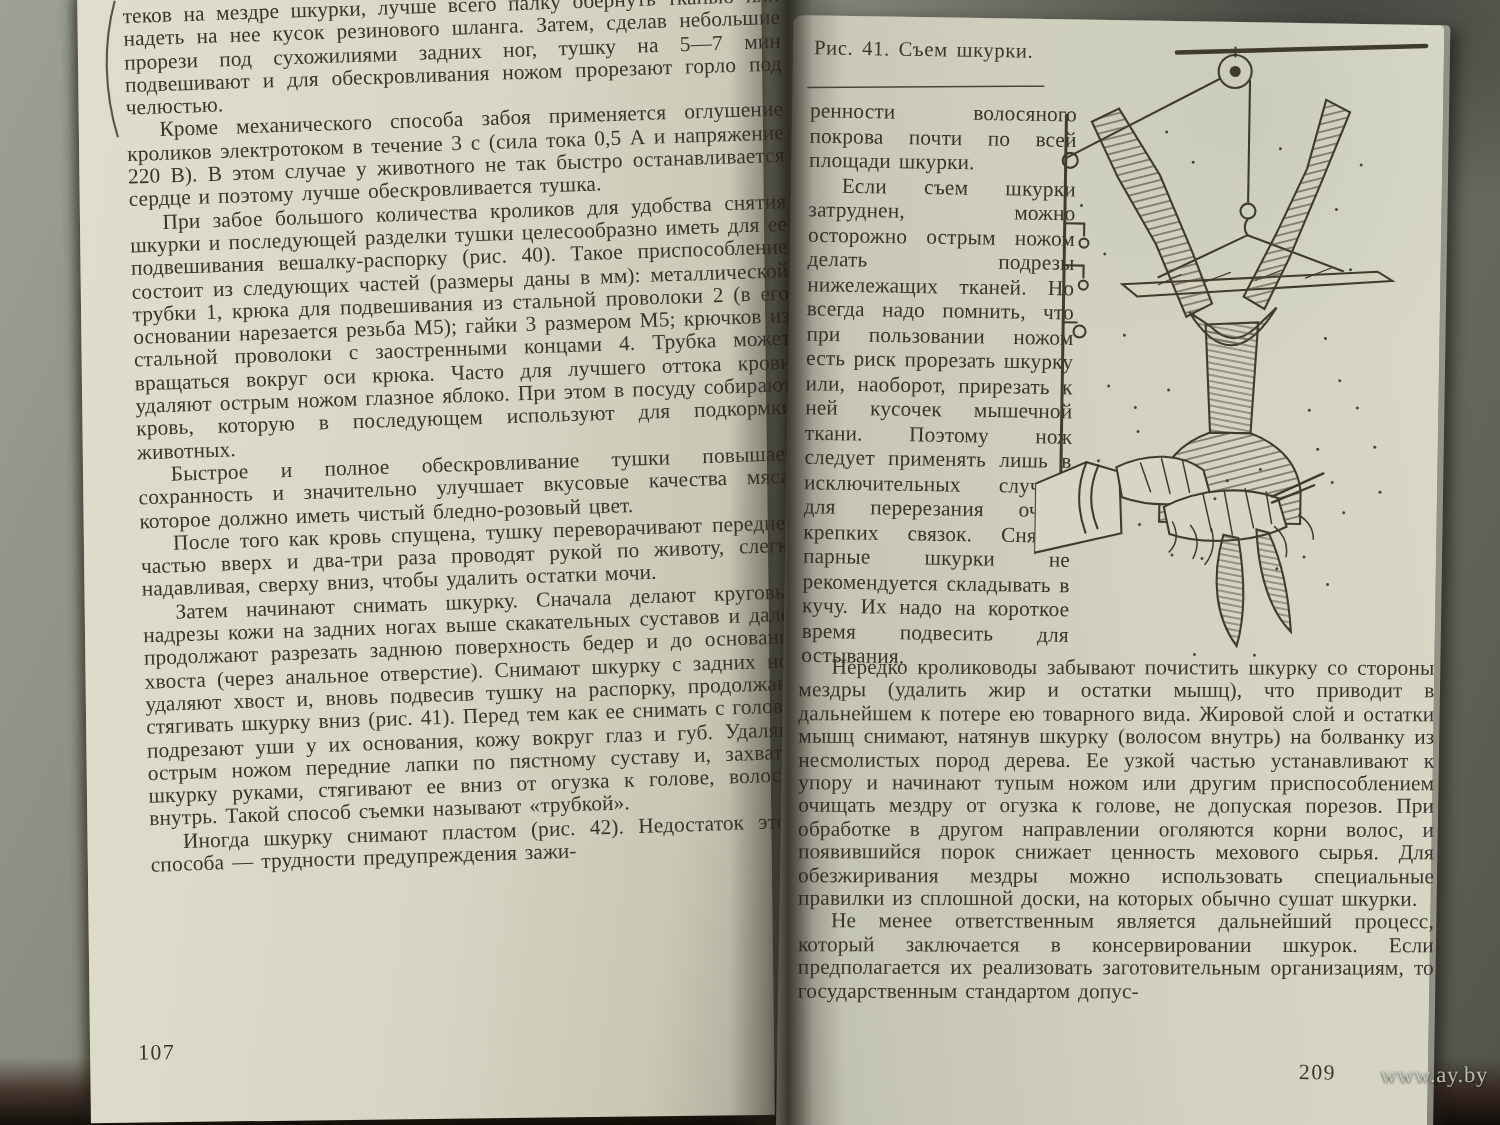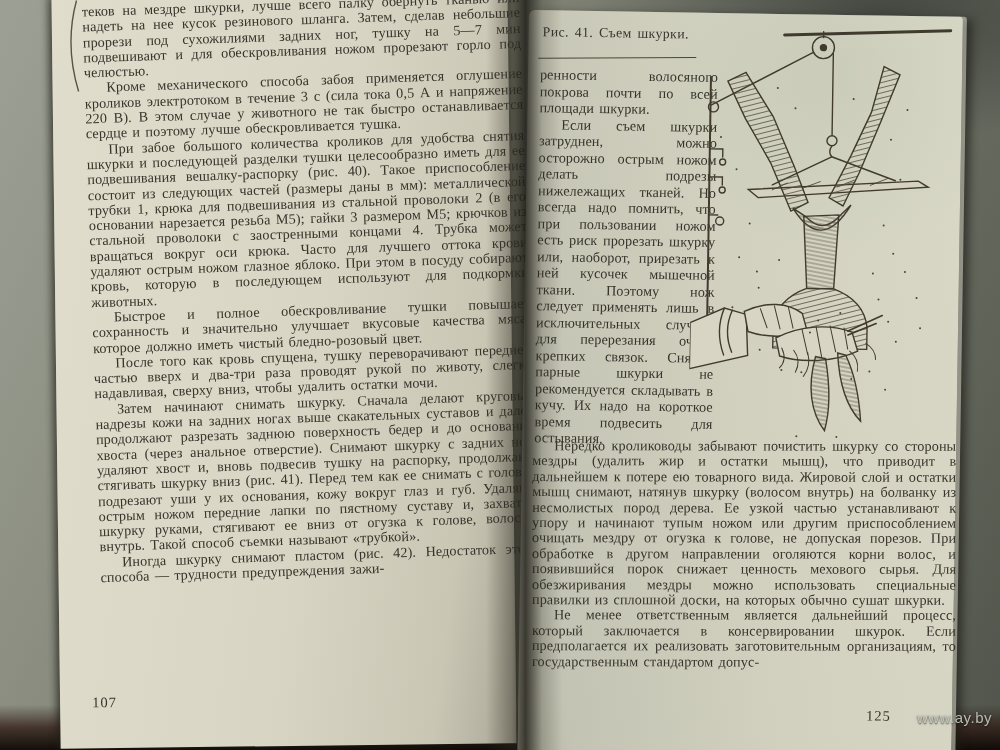--- a/index.html
+++ b/index.html
@@ -44,21 +44,21 @@
   .column-text{position:absolute;left:12px;top:56px;width:178px;}
   .figure-box{position:absolute;left:166px;top:6px;width:260px;height:424px;}
   .fulltext{position:absolute;left:10px;top:428px;width:424px;transform:rotate(-0.8deg);transform-origin:0 0;}
   .fulltext .para{line-height:15.4px;}
   .pageno{position:absolute;font-size:14.5px;color:#3a352c;letter-spacing:1px;}
   .pageno-left{left:32px;top:704px;}
   .pageno-right{left:348px;top:692px;}
   .penmark{position:absolute;left:15px;top:8px;z-index:2;}
   .watermark{
     position:absolute;right:8px;bottom:24px;z-index:6;
-    font-family:Liberation Sans, sans-serif;font-size:15px;
+    font-family:Liberation Serif, serif;font-size:15px;
     color:#c3c7be;text-shadow:0 1px 2px rgba(15,15,12,0.85);letter-spacing:0.5px;opacity:0.92;
   }
 </style>
 </head>
 <body>
 
 <div class="photo">
 
   <div class="page page-left">
     <svg class="penmark" width="14" height="96" viewBox="0 0 14 96">
@@ -168,19 +168,19 @@
           <circle cx="230" cy="306" r="1"></circle>
         </g>
       </svg>
     </div>
 
     <div class="fulltext">
       <p class="para indent">Нередко кролиководы забывают почистить шкурку со стороны мездры (удалить жир и остатки мышц), что приводит в дальнейшем к потере ею товарного вида. Жировой слой и остатки мышц снимают, натянув шкурку (волосом внутрь) на болванку из несмолистых пород дерева. Ее узкой частью устанавливают к упору и начинают тупым ножом или другим приспособлением очищать мездру от огузка к голове, не допуская порезов. При обработке в другом направлении оголяются корни волос, и появившийся порок снижает ценность мехового сырья. Для обезжиривания мездры можно использовать специальные правилки из сплошной доски, на которых обычно сушат шкурки.</p>
       <p class="para indent">Не менее ответственным является дальнейший процесс, который заключается в консервировании шкурок. Если предполагается их реализовать заготовительным организациям, то государственным стандартом допус-</p>
     </div>
 
-    <div class="pageno pageno-right">125</div>
+    <div class="pageno pageno-right">209</div>
   </div>
 
   <div class="gutter"></div>
 
   <div class="watermark">www.ay.by</div>
 </div>
 
 </body></html>

